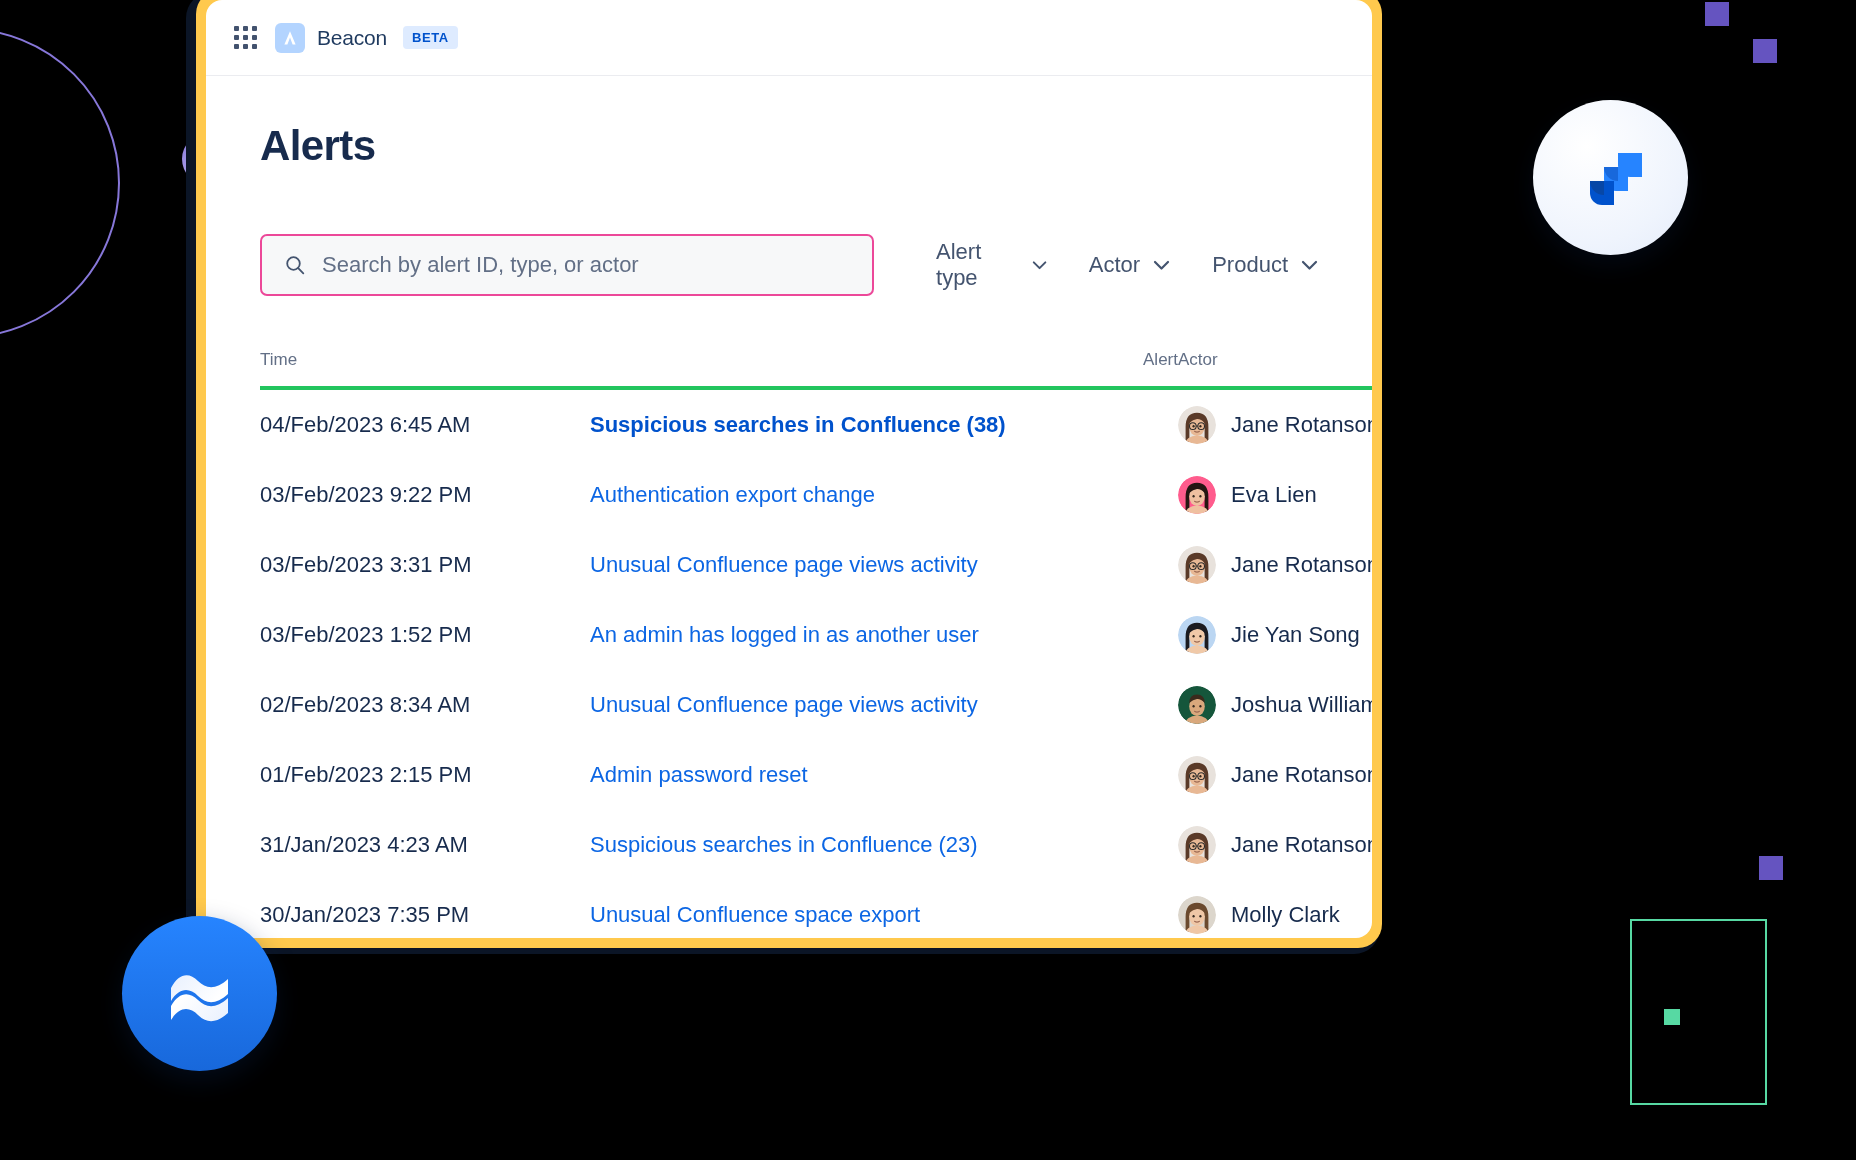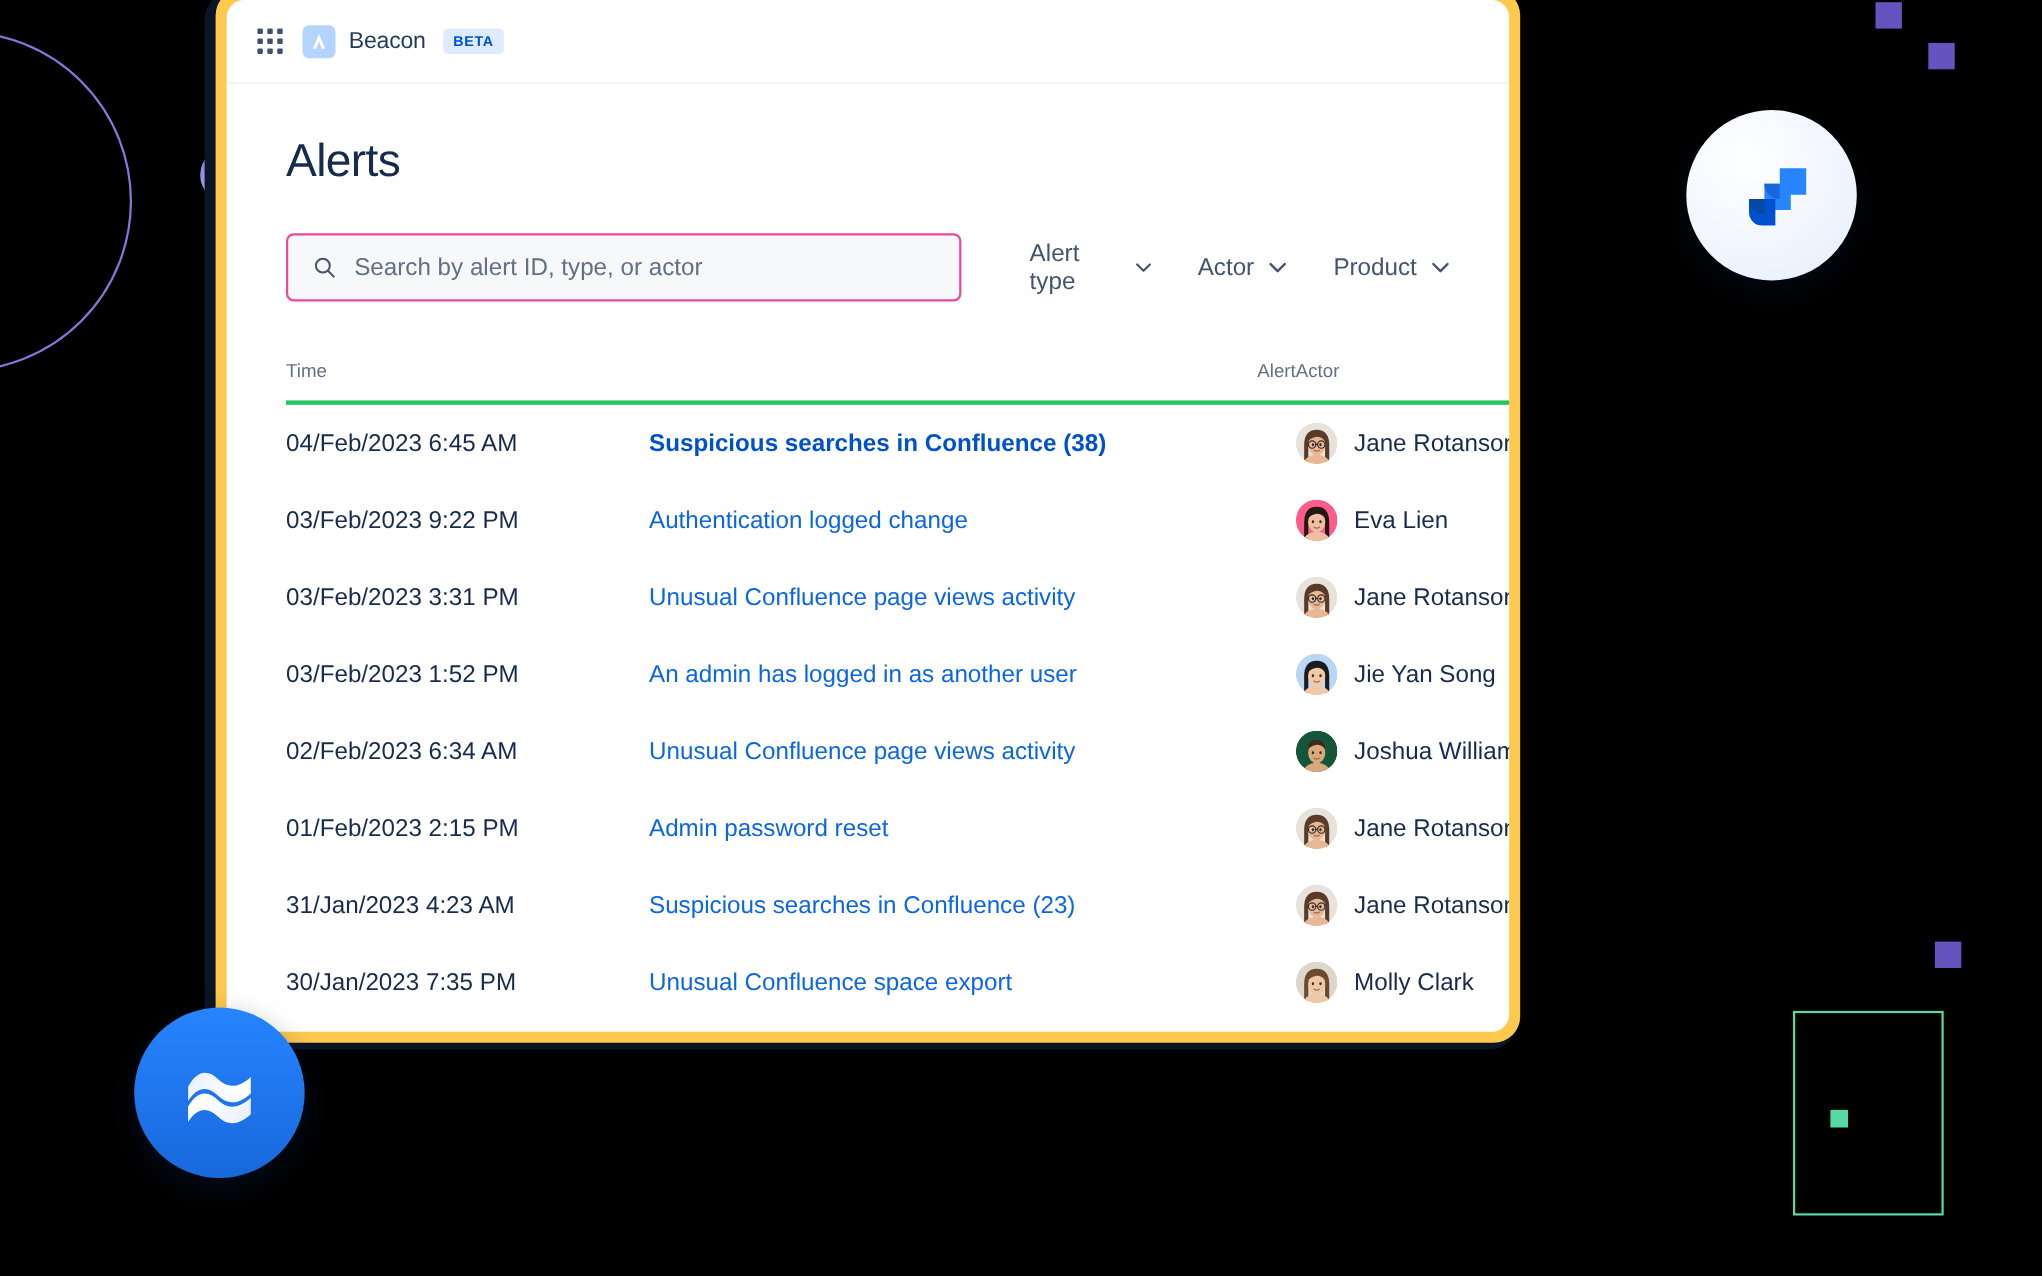--- a/index.html
+++ b/index.html
@@ -119,23 +119,23 @@
 
   
   .content {
     flex: 1;
     padding: 46px 54px 0 54px;
   }
 
   .page-title {
     font-size: 42px;
     color: #172B4D;
-    font-weight: normal;
+    font-weight: bold;
     letter-spacing: -0.6px;
-    margin-bottom: 42px;
+    margin-bottom: 64px;
   }
 
   .controls {
     display: flex;
     align-items: center;
     gap: 0;
     margin-bottom: 54px;
   }
 
   .search-box {
@@ -368,21 +368,21 @@
        </g>
     </g>
   </svg>
                 </span>
       <span class="actor-name">Jane Rotanson</span>
     </div>
             </div>
             <div class="trow">
     <div class="cell-time">03/Feb/2023 9:22 PM</div>
     <div class="cell-alert">
-      <a class="alert-link">Authentication logged change</a>
+      <a class="alert-link">Authentication export change</a>
     </div>
     <div class="cell-actor">
       <span class="avatar">
                   <svg viewBox="0 0 40 40">
     <defs>
                       <clipPath id="c_eva-lien">
                         <circle cx="20" cy="20" r="20"></circle>
                       </clipPath>
                     </defs>
     <g clip-path="url(#c_eva-lien)">
@@ -457,21 +457,21 @@
       <ellipse cx="23.6" cy="21.4" rx="1.15" ry="1.35" fill="#32281F"></ellipse>
       <path d="M17.4 26.6 Q20 28.4 22.6 26.6" stroke="#9E6B55" stroke-width="1.1" fill="none" stroke-linecap="round"></path>
 
     </g>
   </svg>
                 </span>
       <span class="actor-name">Jie Yan Song</span>
     </div>
             </div>
             <div class="trow">
-    <div class="cell-time">02/Feb/2023 6:34 AM</div>
+    <div class="cell-time">02/Feb/2023 8:34 AM</div>
     <div class="cell-alert">
       <a class="alert-link">Unusual Confluence page views activity</a>
     </div>
     <div class="cell-actor">
       <span class="avatar">
                   <svg viewBox="0 0 40 40">
     <defs>
                       <clipPath id="c_joshua-williams">
                         <circle cx="20" cy="20" r="20"></circle>
                       </clipPath>

